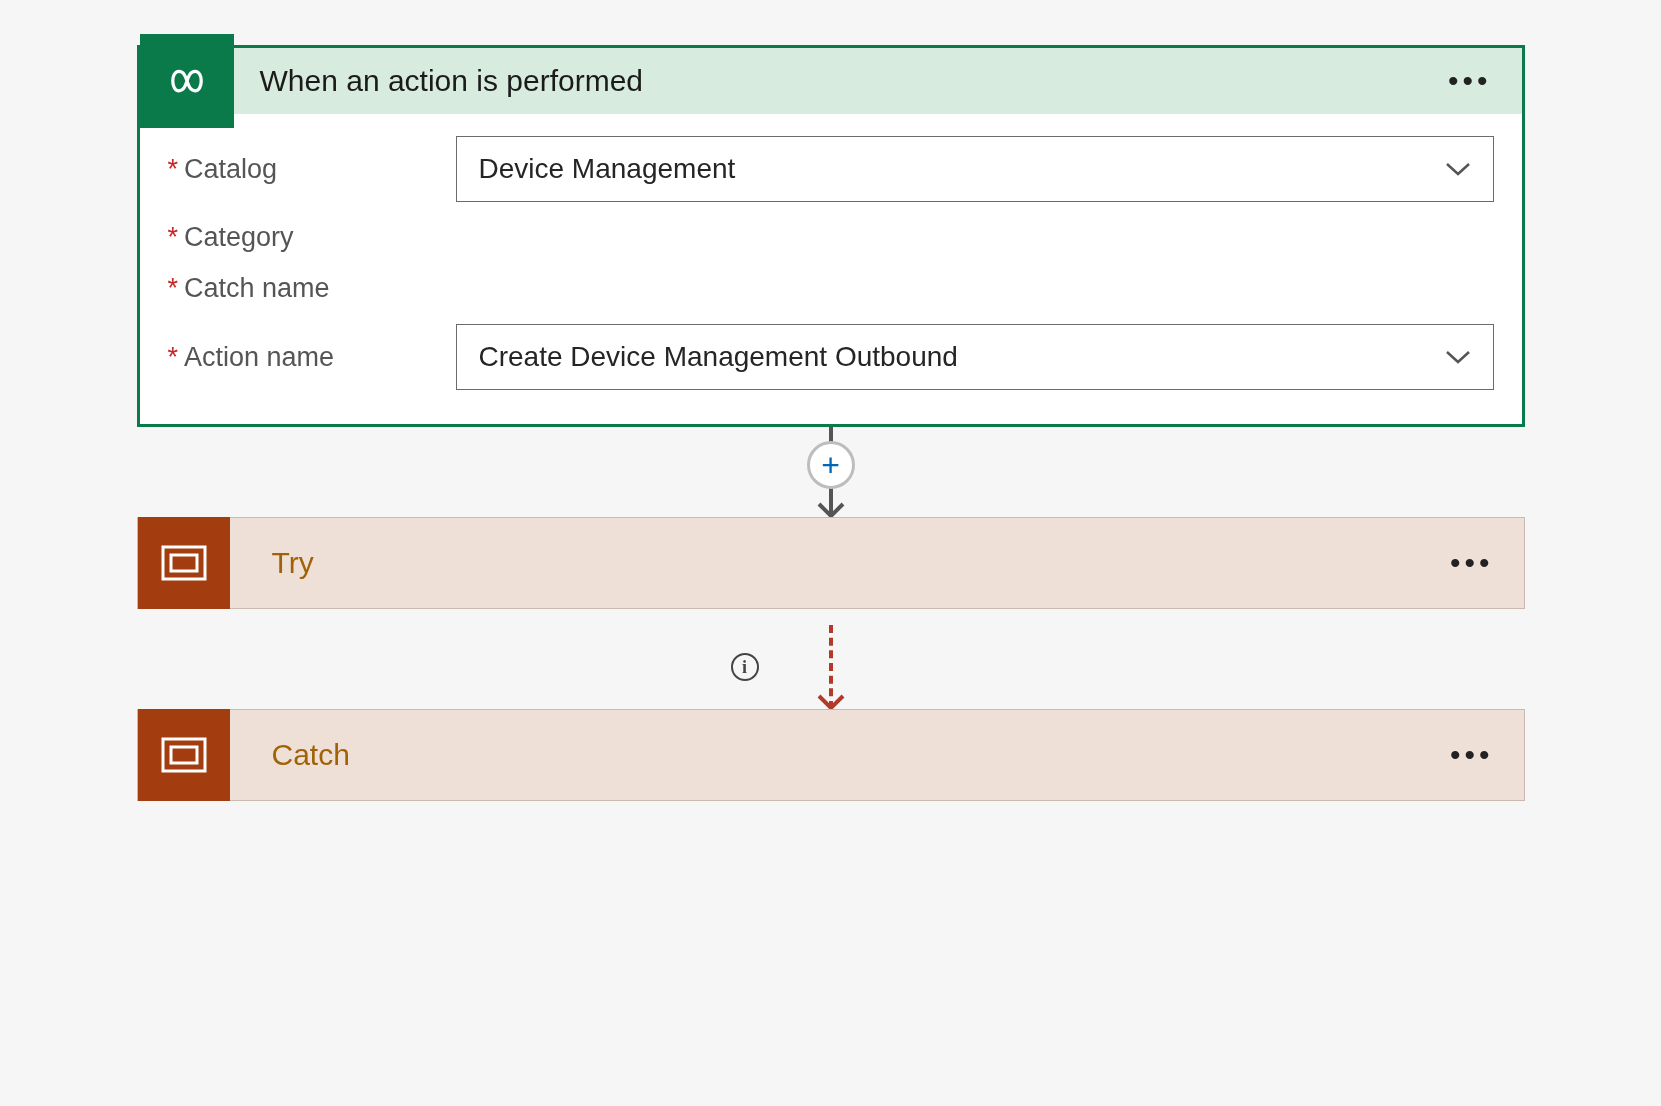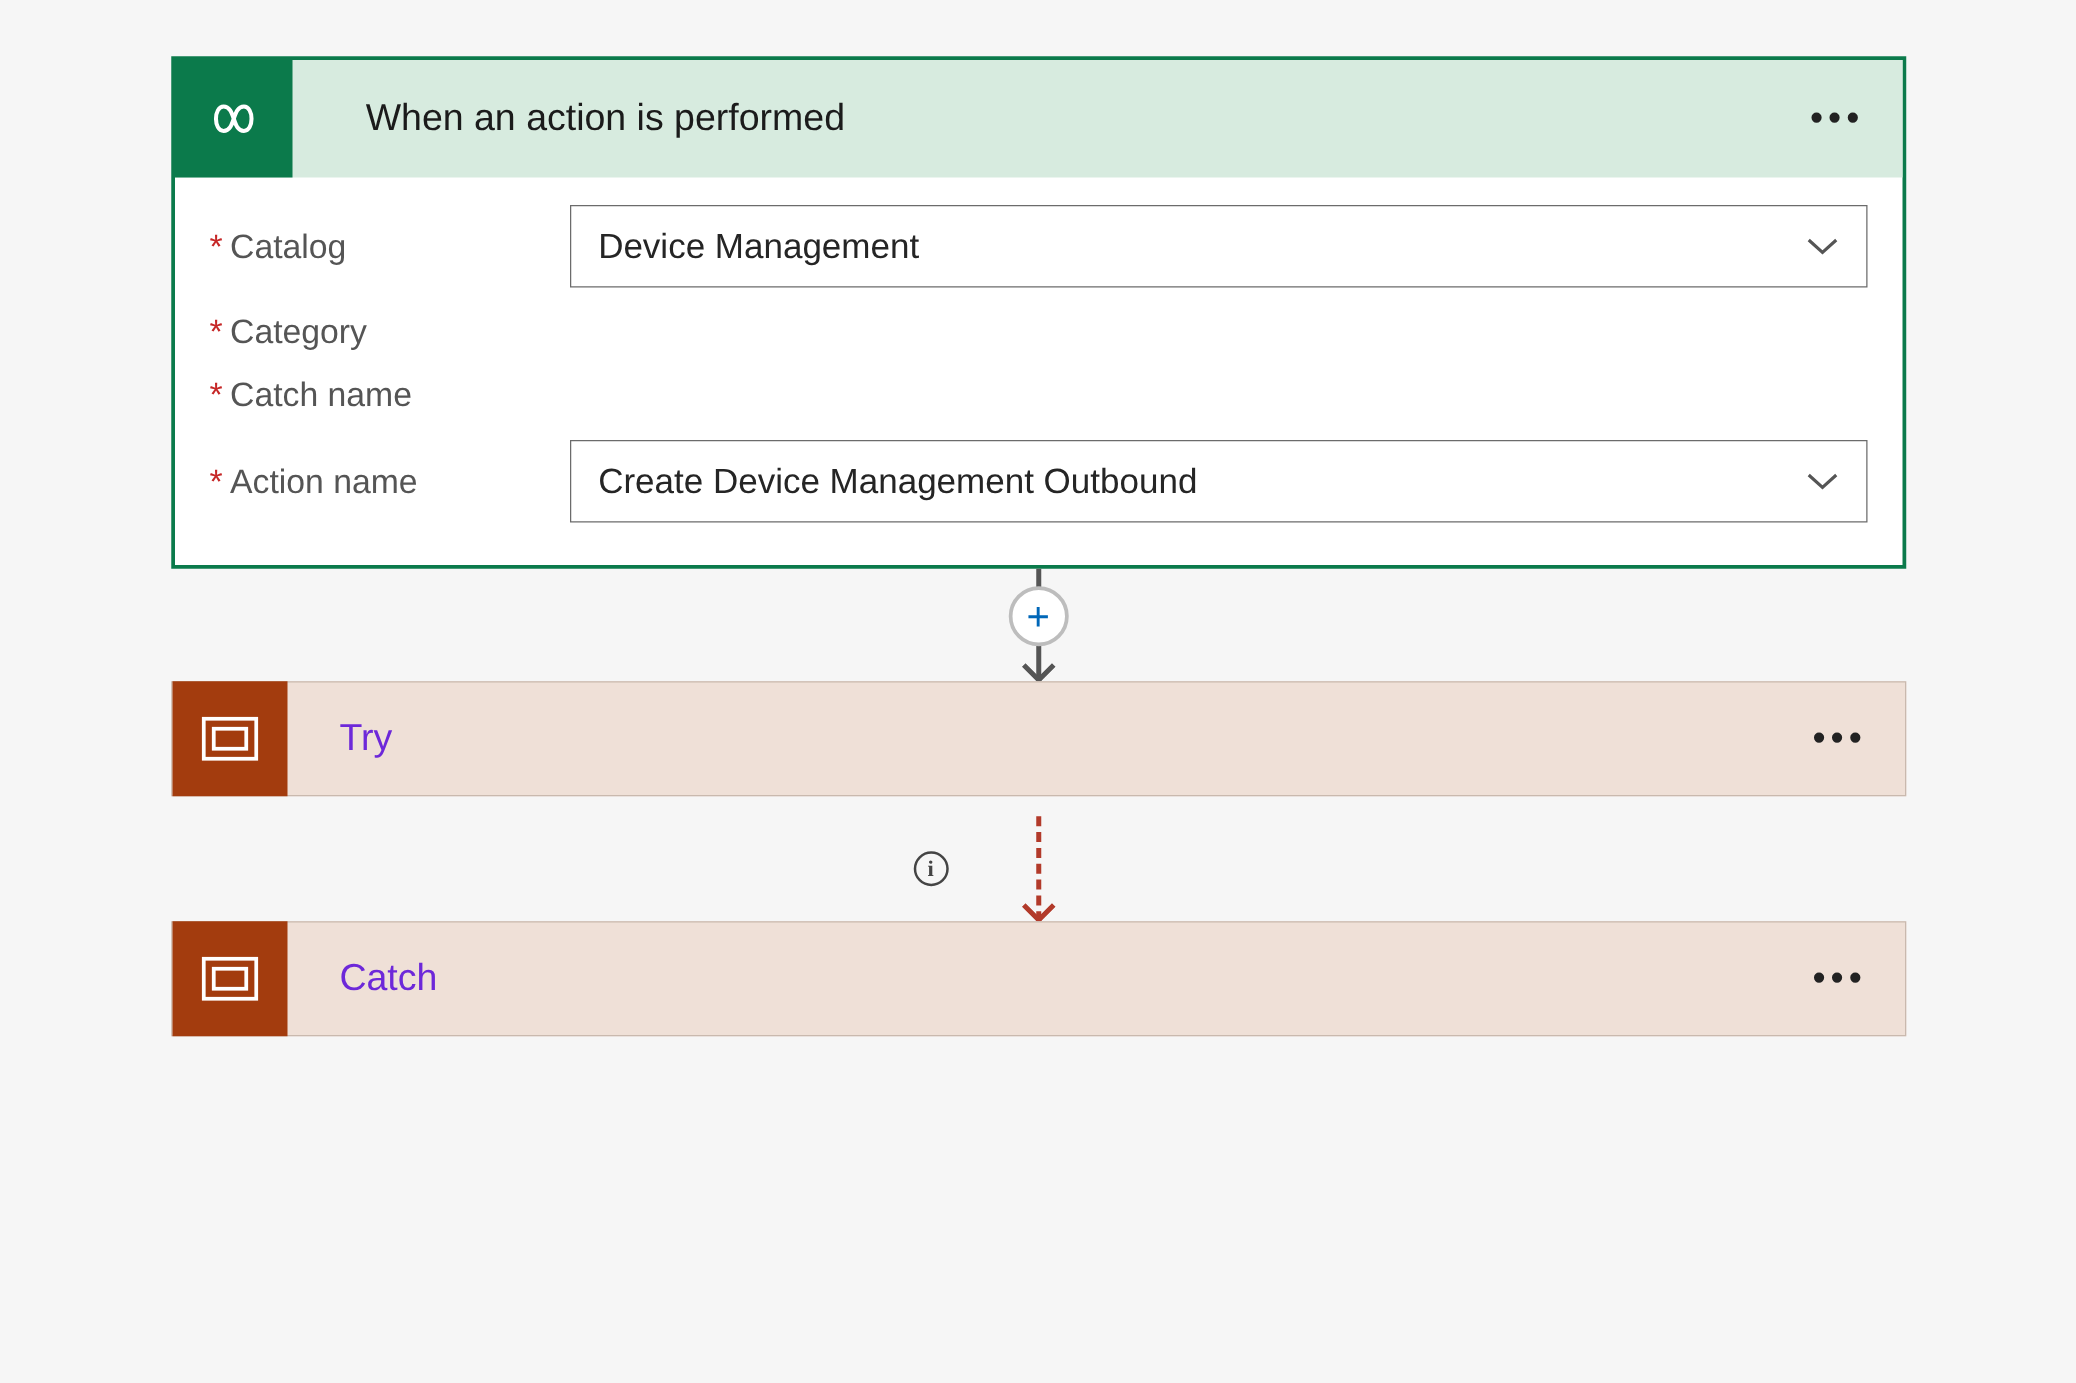--- a/index.html
+++ b/index.html
@@ -19,23 +19,22 @@
   
   .trigger-card {
     width: 1388px;
     border: 3px solid #0b7a4b;
     background: #ffffff;
   }
   .trigger-header {
     display: flex;
     align-items: center;
     background: #d7ebdf;
-    height: 94px;
-    position: relative;
-    gap: 33px;
+    height: 66px;
+    position: relative;
   }
   .trigger-icon-box {
     width: 94px;
     height: 94px;
     background: #0b7a4b;
     display: flex;
     align-items: center;
     justify-content: center;
     flex-shrink: 0;
   }
@@ -145,21 +144,21 @@
     height: 92px;
     background: #a33c0e;
     display: flex;
     align-items: center;
     justify-content: center;
     flex-shrink: 0;
   }
   .action-icon-box svg { width: 46px; height: 36px; }
   .action-title {
     font-size: 30px;
-    color: #6d28d9;
+    color: #a16207;
     margin-left: 42px;
     flex: 1;
   }
 
   
   .dashed-connector {
     position: relative;
     height: 100px;
     width: 300px;
     display: flex;

